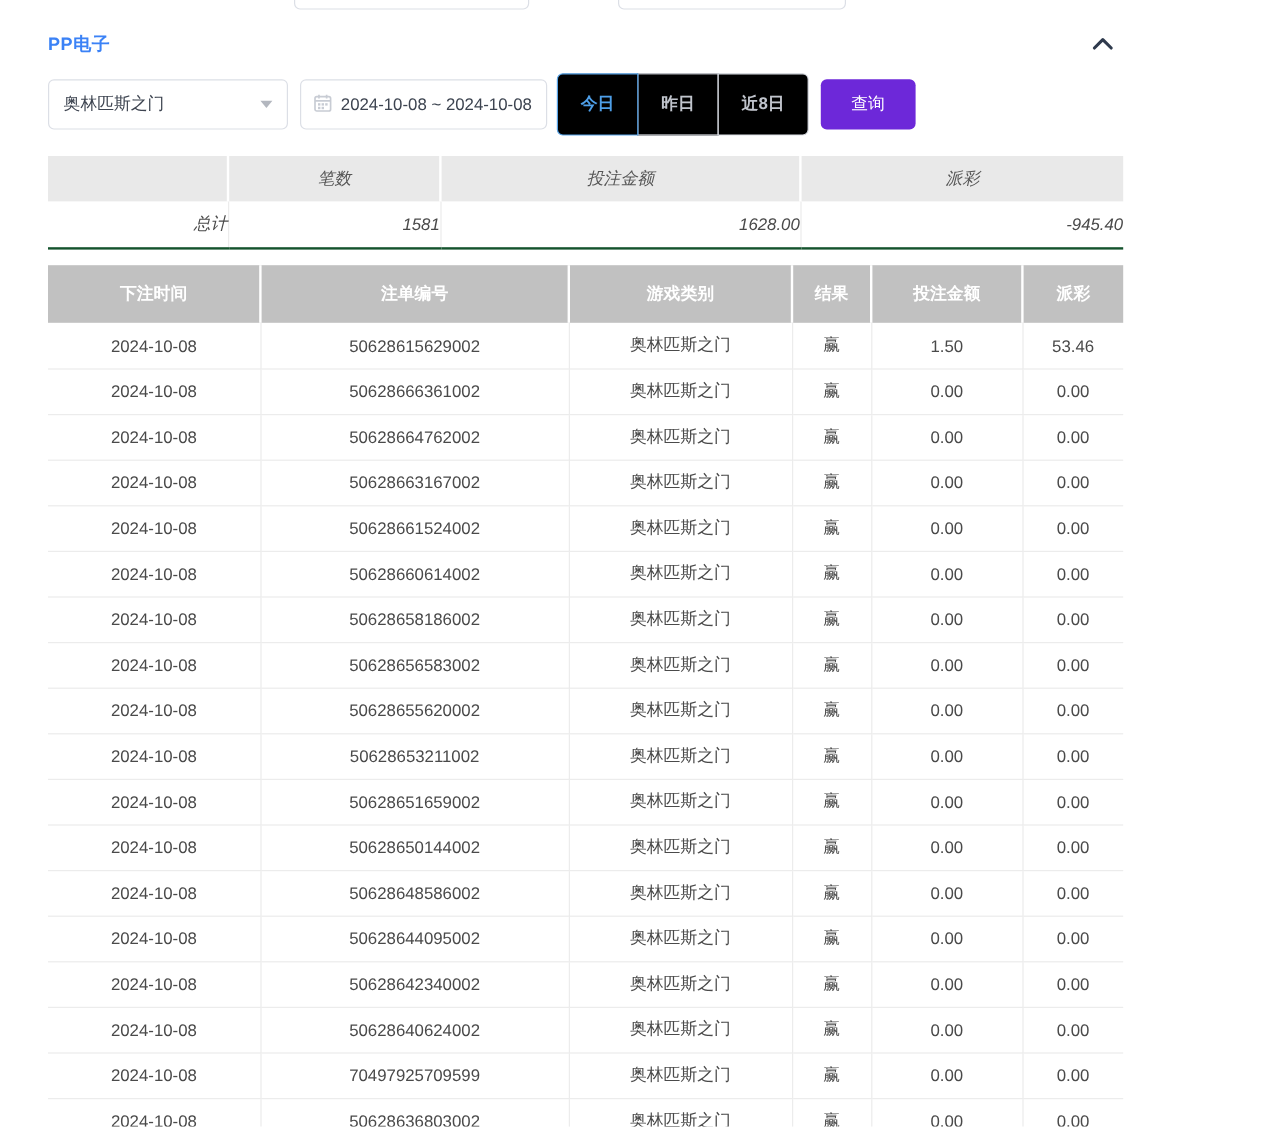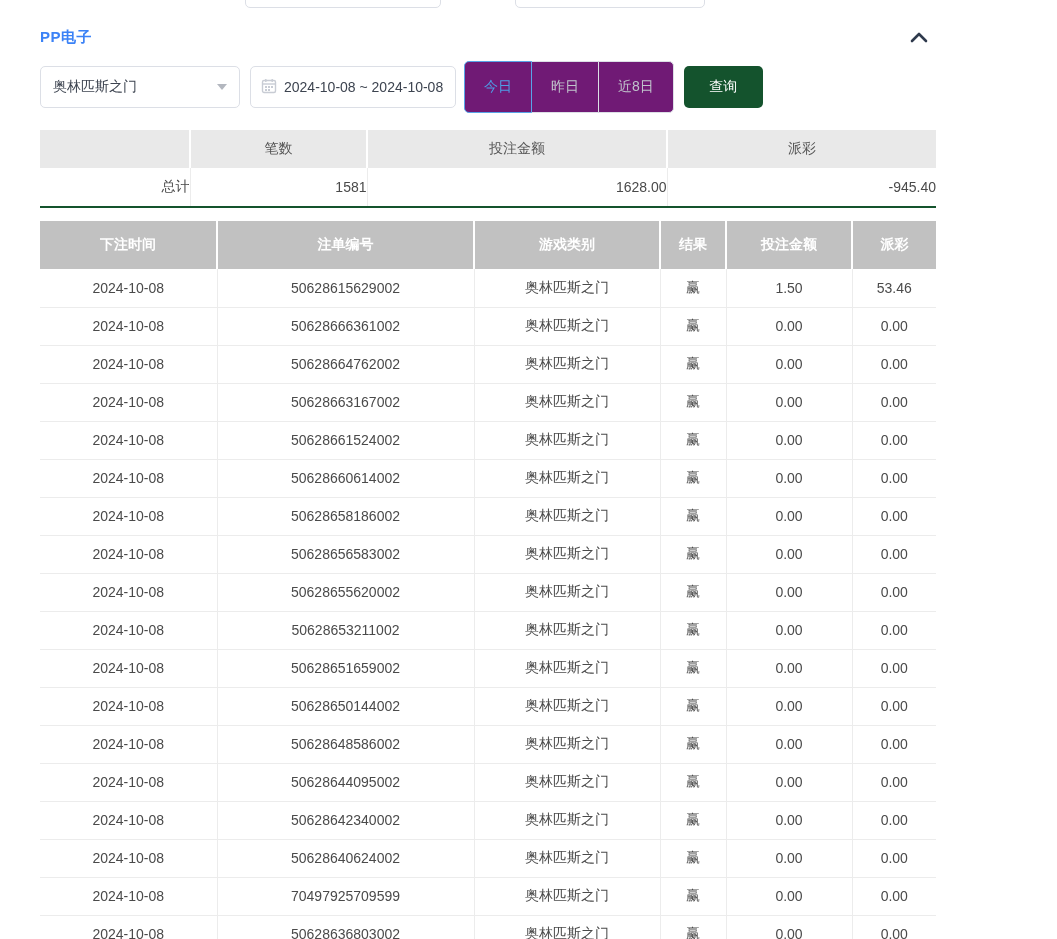--- a/index.html
+++ b/index.html
@@ -89,62 +89,64 @@
     padding: 0 10px;
     font-size: 14px;
     color: #3d4450;
     cursor: pointer;
   }
   .date-box svg { margin-right: 7px; flex: 0 0 auto; }
   .btn-group { display: flex; margin-left: 8px; }
   .qbtn {
     height: 52px;
     padding: 0 19px;
-    background: #701a75;
+    background: #000000;
     border: 1px solid #dcdfe6;
     font-size: 14px;
     color: #c0c4cc;
     display: flex;
     align-items: center;
     justify-content: center;
     cursor: pointer;
     margin-left: -1px;
+    font-weight: bold;
   }
   .qbtn:first-child { margin-left: 0; border-radius: 5px 0 0 5px; }
   .qbtn:last-child { border-radius: 0 5px 5px 0; }
   .qbtn.active {
     border: 1px solid #58a4e8;
     color: #4e9fe8;
     position: relative;
     z-index: 2;
   }
   .search-btn {
     margin-left: 10px;
     width: 79px;
     height: 42px;
-    background: #14532d;
+    background: #6d28d9;
     color: #fff;
     font-size: 14px;
     border: none;
     border-radius: 5px;
     cursor: pointer;
     display: flex;
     align-items: center;
     justify-content: center;
   }
 
   
   .summary-table {
     position: absolute;
     top: 130px;
     left: 40px;
     width: 896px;
     border-collapse: collapse;
     table-layout: fixed;
     font-size: 14px;
+    font-style: italic;
   }
   .summary-table th {
     background: #e9e9e9;
     color: #555;
     font-weight: normal;
     height: 38px;
     text-align: center;
     border-right: 2px solid #fff;
   }
   .summary-table th:last-child { border-right: none; }

